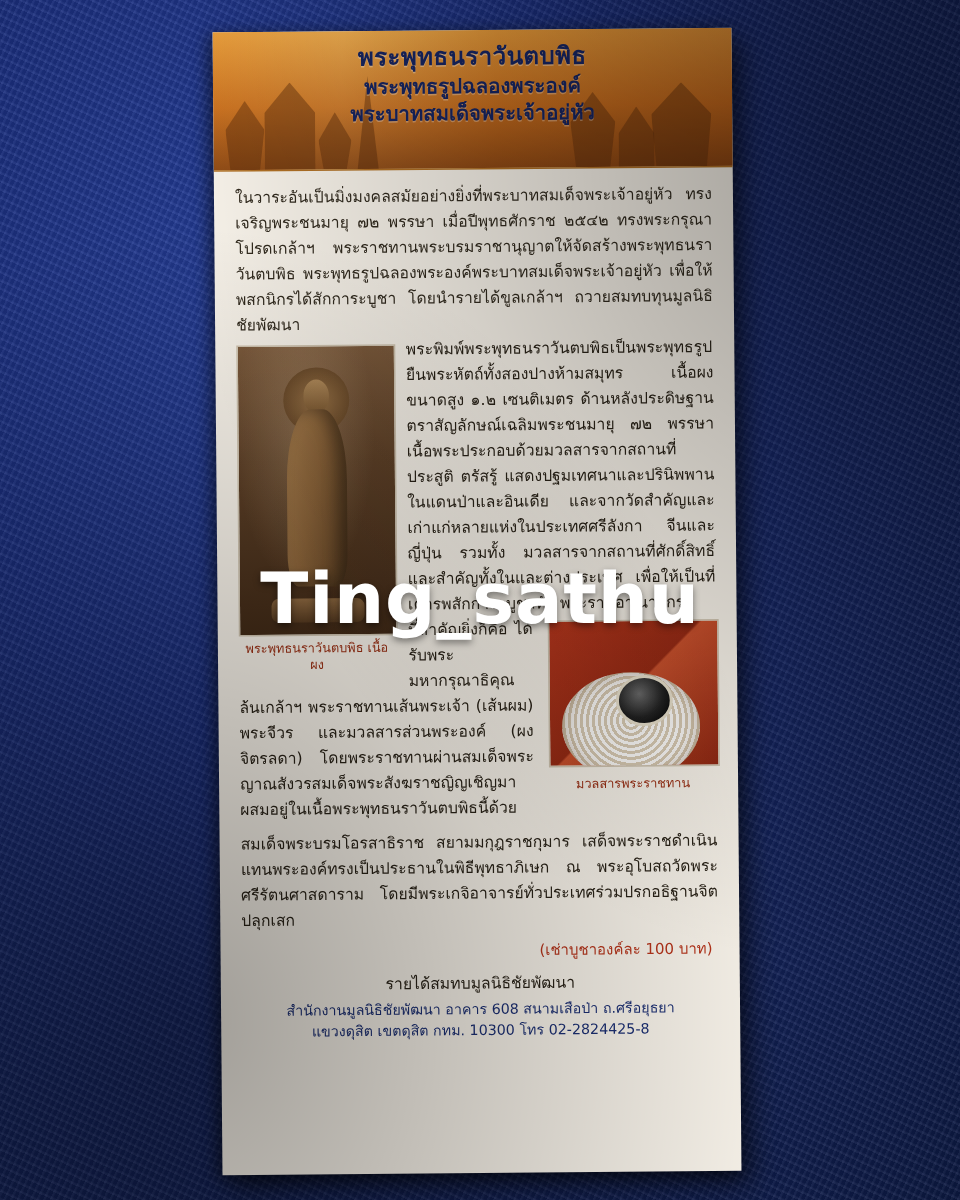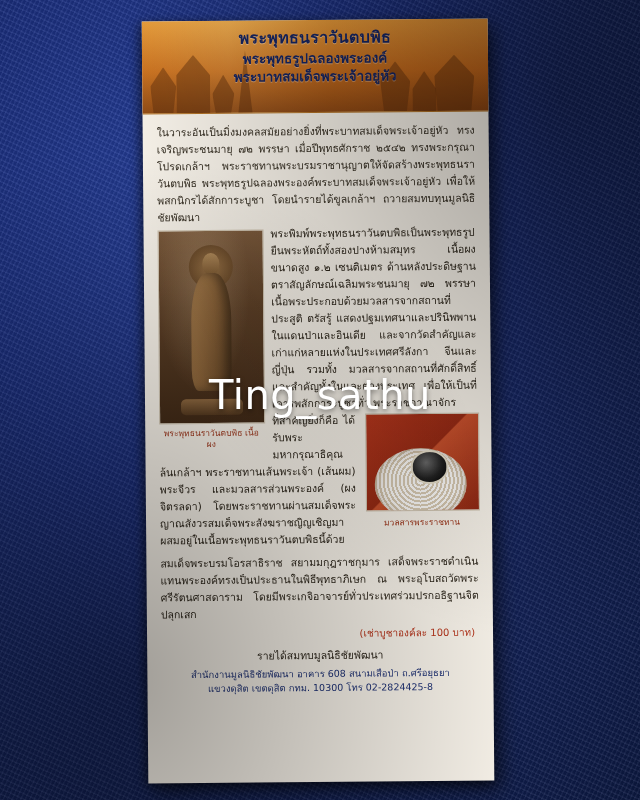--- a/index.html
+++ b/index.html
@@ -226,22 +226,22 @@
   }
   #footer .f1 { font-size: 10.5px; margin-bottom: 3px; color: #2a2318; }
   #footer .f2, #footer .f3 { font-size: 9.5px; line-height: 1.5; color: #1c2f72; }
   
   #watermark {
     position: absolute;
     left: 0;
     top: 372px;
     width: 100%;
     text-align: center;
-    font-size: 40px;
-    font-weight: normal;
+    font-size: 47px;
+    font-weight: bold;
     color: #ffffff;
     letter-spacing: 0.5px;
     text-shadow: 0 2px 5px rgba(0,0,0,0.45);
     z-index: 20;
     pointer-events: none;
   }
 </style>
 </head>
 <body>
 

